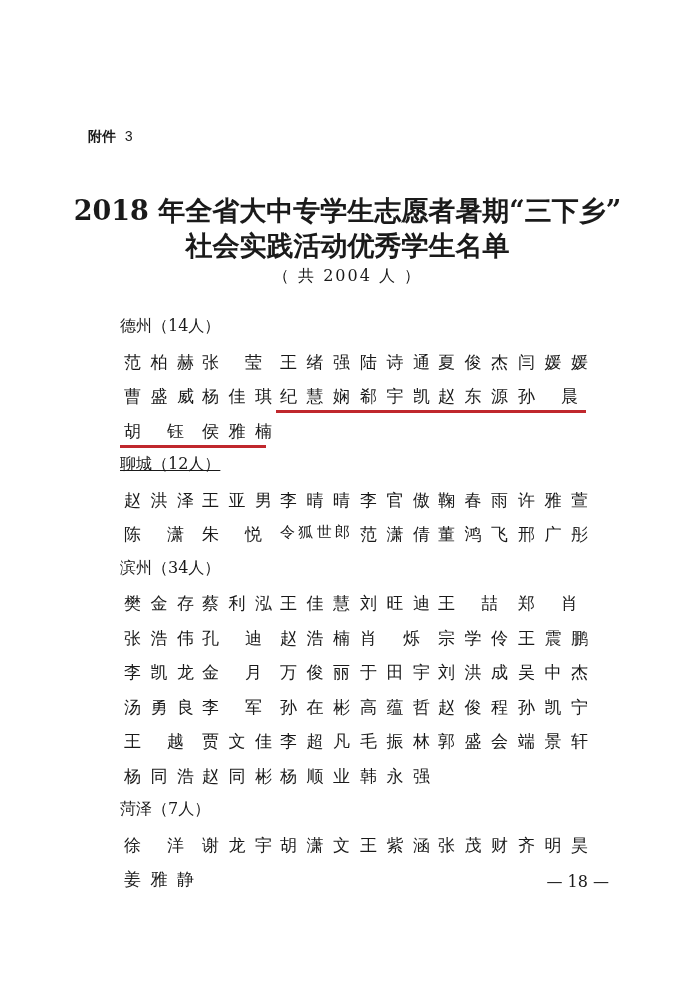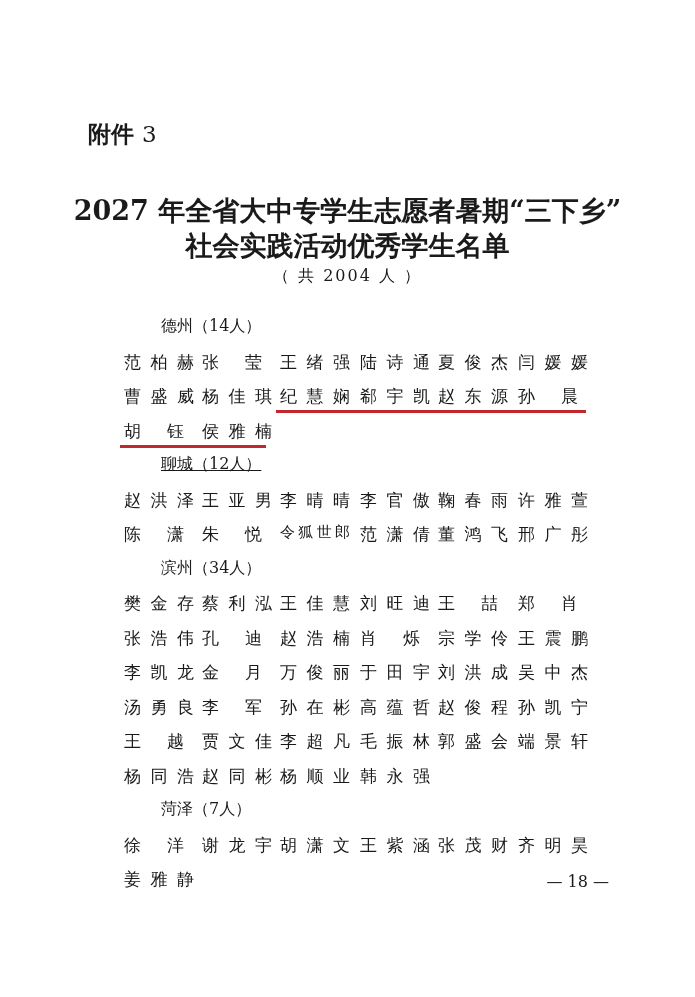--- a/index.html
+++ b/index.html
@@ -1,38 +1,38 @@
 <!DOCTYPE html>
 <html><head>
 <meta charset="utf-8">
 <style>
   html, body { margin:0; padding:0; background:#ffffff; }
   body { width:695px; height:997px; position:relative; overflow:hidden;
          font-family:"DejaVu Serif","Liberation Serif",serif; color:#1a1a1a; }
-  .attach { position:absolute; left:88px; top:119px; font-size:23px; font-weight:bold; }
+  .attach { position:absolute; left:88px; top:128px; font-size:14px; font-weight:bold;font-family:Liberation Mono, monospace; }
   .attach .num { font-weight:normal; }
   .title { position:absolute; left:0; width:695px; text-align:center; font-weight:bold; font-size:27px; letter-spacing:0px; }
   .t1 { top:193px; }
   .t2 { top:228px;text-align:center; }
   .sub { position:absolute; left:0; width:695px; top:266px; text-align:center; font-size:16px; letter-spacing:2px; }
-  .region { position:absolute; left:120px; font-size:16px;margin-left:41px; }
+  .region { position:absolute; left:120px; font-size:16px; }
   .row { position:absolute; left:124px; height:26px; font-size:17px; }
   .name { position:absolute; top:0; width:70px; display:flex; justify-content:space-between; white-space:nowrap; letter-spacing:0; }
   .name span { display:inline-block; }
   .uline { position:absolute; height:3px; background:#c0282d; }
   .page { position:absolute; right:86px; top:872px; font-size:16px; }
 </style>
 </head>
 <body>
 
 <div class="attach">
   <span>附件</span>
   <span class="num">3</span>
 </div>
-<div class="title t1">2027 年全省大中专学生志愿者暑期“三下乡”</div>
+<div class="title t1">2018 年全省大中专学生志愿者暑期“三下乡”</div>
 <div class="title t2">社会实践活动优秀学生名单</div>
 <div class="sub">（ 共 2004 人 ）</div>
 
 <div id="list">
     <div class="region" style="top: 316px;">德州（14人）</div>
     <div class="row" style="top: 350.5px;">
       <div class="name" style="left: 0px;">
         <span>范</span>
         <span>柏</span>
         <span>赫</span>

